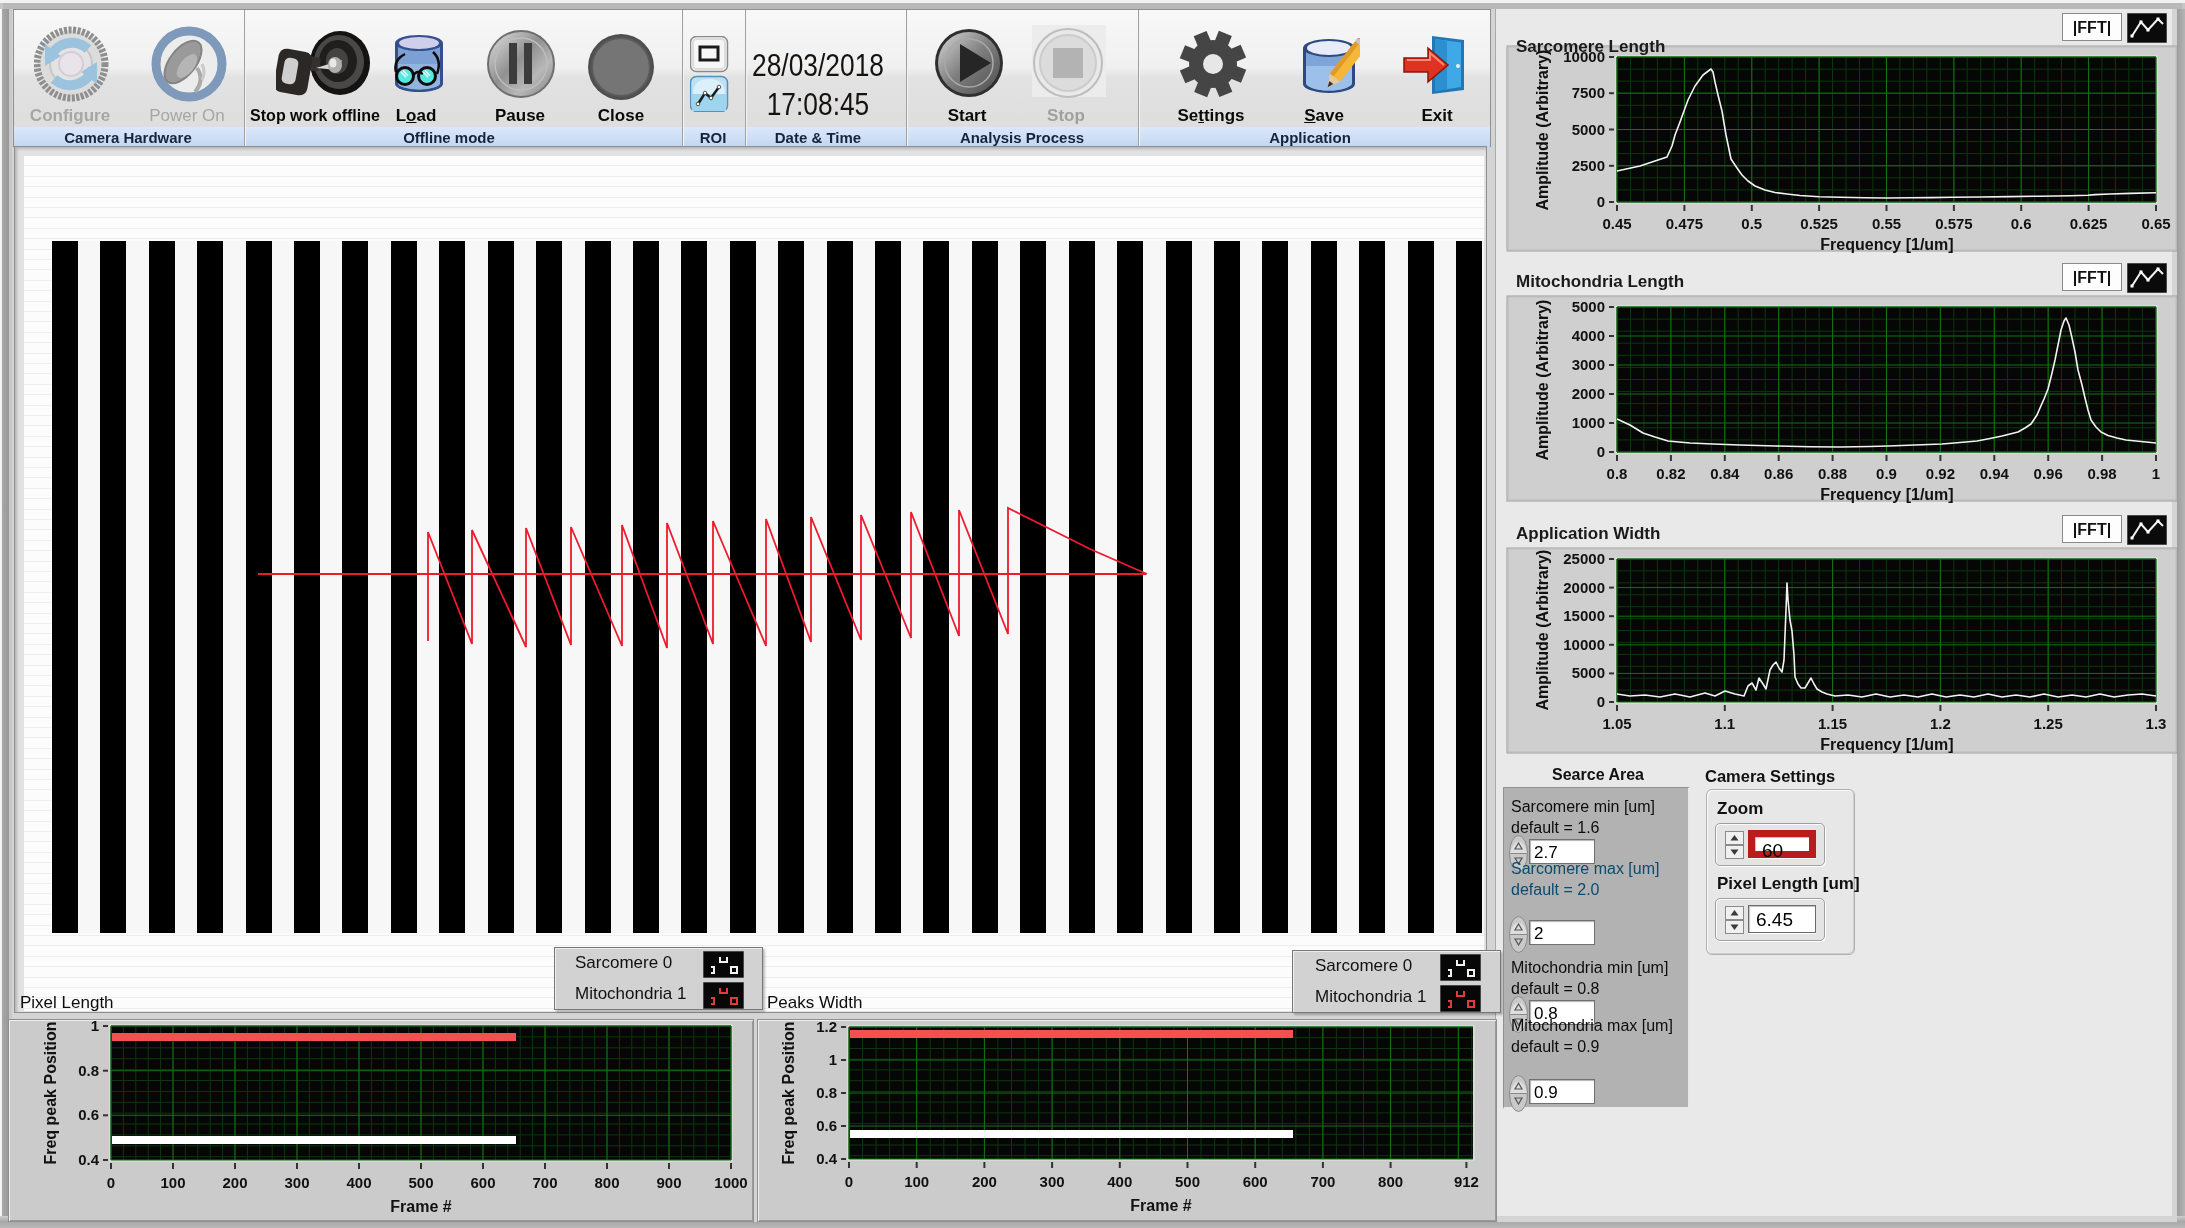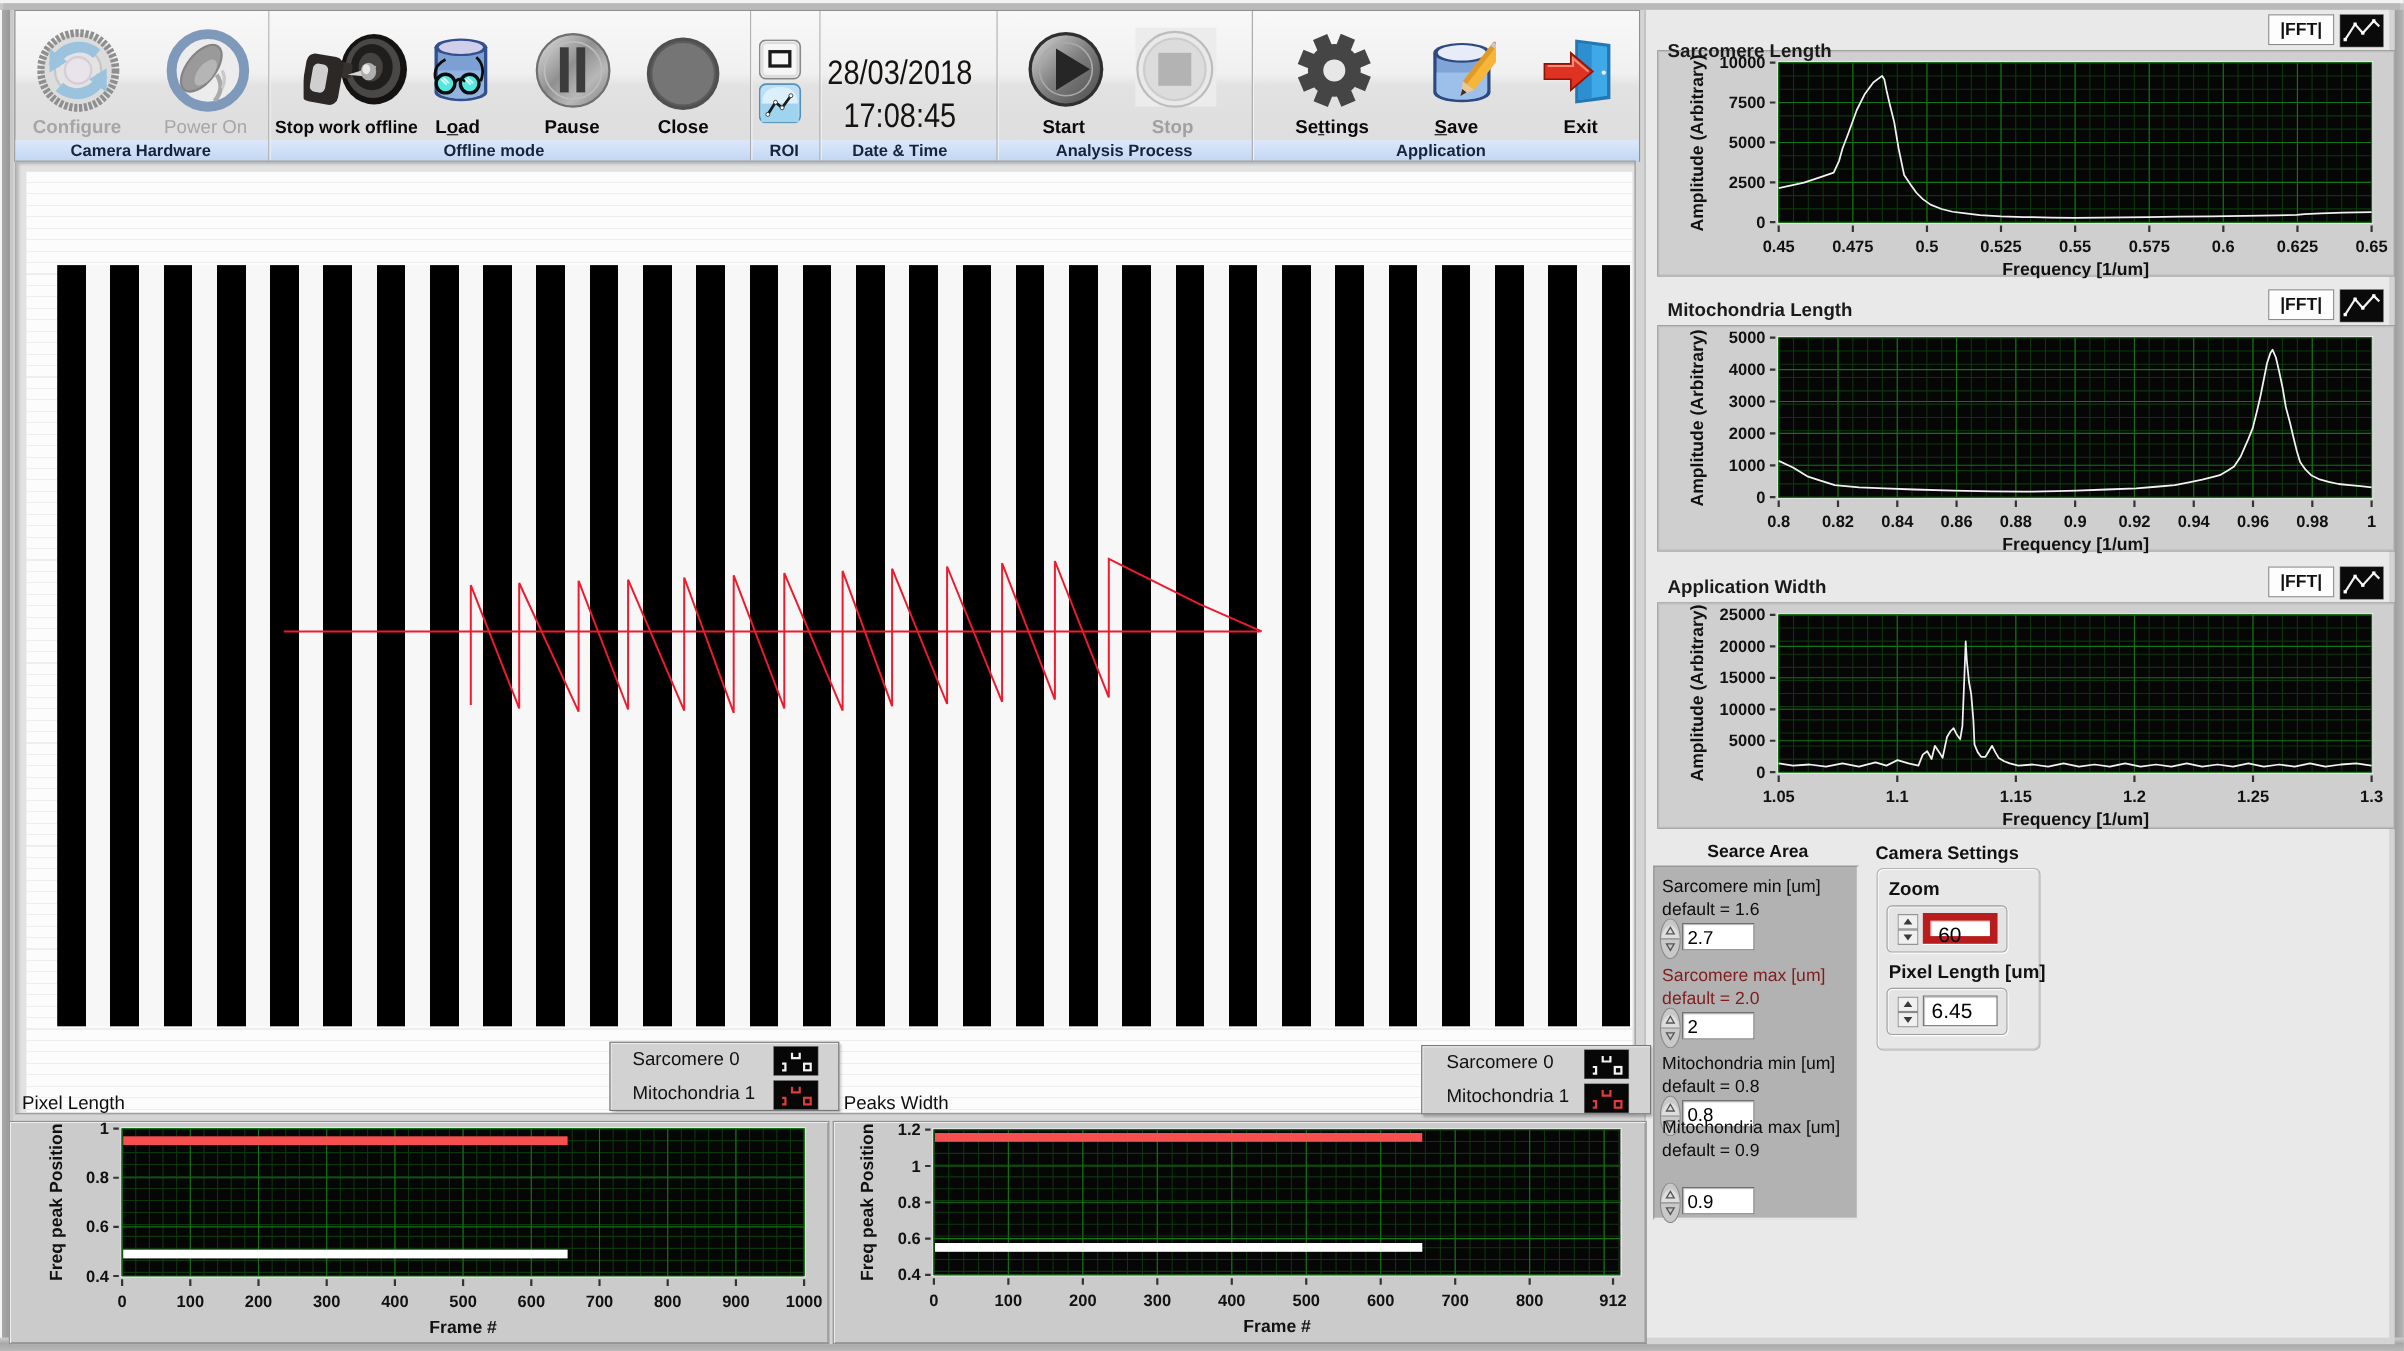--- a/index.html
+++ b/index.html
@@ -792,21 +792,21 @@
 <div style="position:absolute;left:1503px;top:787px;width:187px;height:322px;background:#b2b2b2;border-top:1px solid #909090;border-left:1px solid #909090;border-right:2px solid #e8e8e8;border-bottom:2px solid #e8e8e8"></div>
 <div style="position:absolute;left:1511px;top:796px;font-size:16px;color:#0d0d0d;line-height:21px">Sarcomere min [um]<br>default = 1.6</div>
 <svg style="position:absolute;left:1509px;top:835px" width="19" height="37">
 <ellipse cx="9.5" cy="18.5" rx="9" ry="18" fill="#c9c9c9" stroke="#8a8a8a" stroke-width="1"></ellipse>
 <path d="M1 18.5 a9 18 0 0 1 17 0 z" fill="#dedede"></path>
 <line x1="1" y1="18.5" x2="18" y2="18.5" stroke="#8a8a8a" stroke-width="1"></line>
 <path d="M9.5 8 L6 14 L13 14 Z" fill="none" stroke="#555" stroke-width="1.2"></path>
 <path d="M9.5 29 L6 23 L13 23 Z" fill="none" stroke="#555" stroke-width="1.2"></path>
 </svg>
 <div style="position:absolute;left:1529px;top:839px;width:66px;height:25px;background:#fff;border:1px solid #707070;box-shadow:inset 1px 1px 1px rgba(0,0,0,0.3);font-size:17px;color:#000;line-height:25px;padding-left:4px">2.7</div>
-<div style="position:absolute;left:1511px;top:877px;font-size:16px;color:#7f1d1d;line-height:21px">Sarcomere max [um]<br>default = 2.0</div>
+<div style="position:absolute;left:1511px;top:858px;font-size:16px;color:#0c4a6e;line-height:21px">Sarcomere max [um]<br>default = 2.0</div>
 <svg style="position:absolute;left:1509px;top:916px" width="19" height="37">
 <ellipse cx="9.5" cy="18.5" rx="9" ry="18" fill="#c9c9c9" stroke="#8a8a8a" stroke-width="1"></ellipse>
 <path d="M1 18.5 a9 18 0 0 1 17 0 z" fill="#dedede"></path>
 <line x1="1" y1="18.5" x2="18" y2="18.5" stroke="#8a8a8a" stroke-width="1"></line>
 <path d="M9.5 8 L6 14 L13 14 Z" fill="none" stroke="#555" stroke-width="1.2"></path>
 <path d="M9.5 29 L6 23 L13 23 Z" fill="none" stroke="#555" stroke-width="1.2"></path>
 </svg>
 <div style="position:absolute;left:1529px;top:920px;width:66px;height:25px;background:#fff;border:1px solid #707070;box-shadow:inset 1px 1px 1px rgba(0,0,0,0.3);font-size:17px;color:#000;line-height:25px;padding-left:4px">2</div>
 <div style="position:absolute;left:1511px;top:957px;font-size:16px;color:#0d0d0d;line-height:21px">Mitochondria min [um]<br>default = 0.8</div>
 <svg style="position:absolute;left:1509px;top:996px" width="19" height="37">

